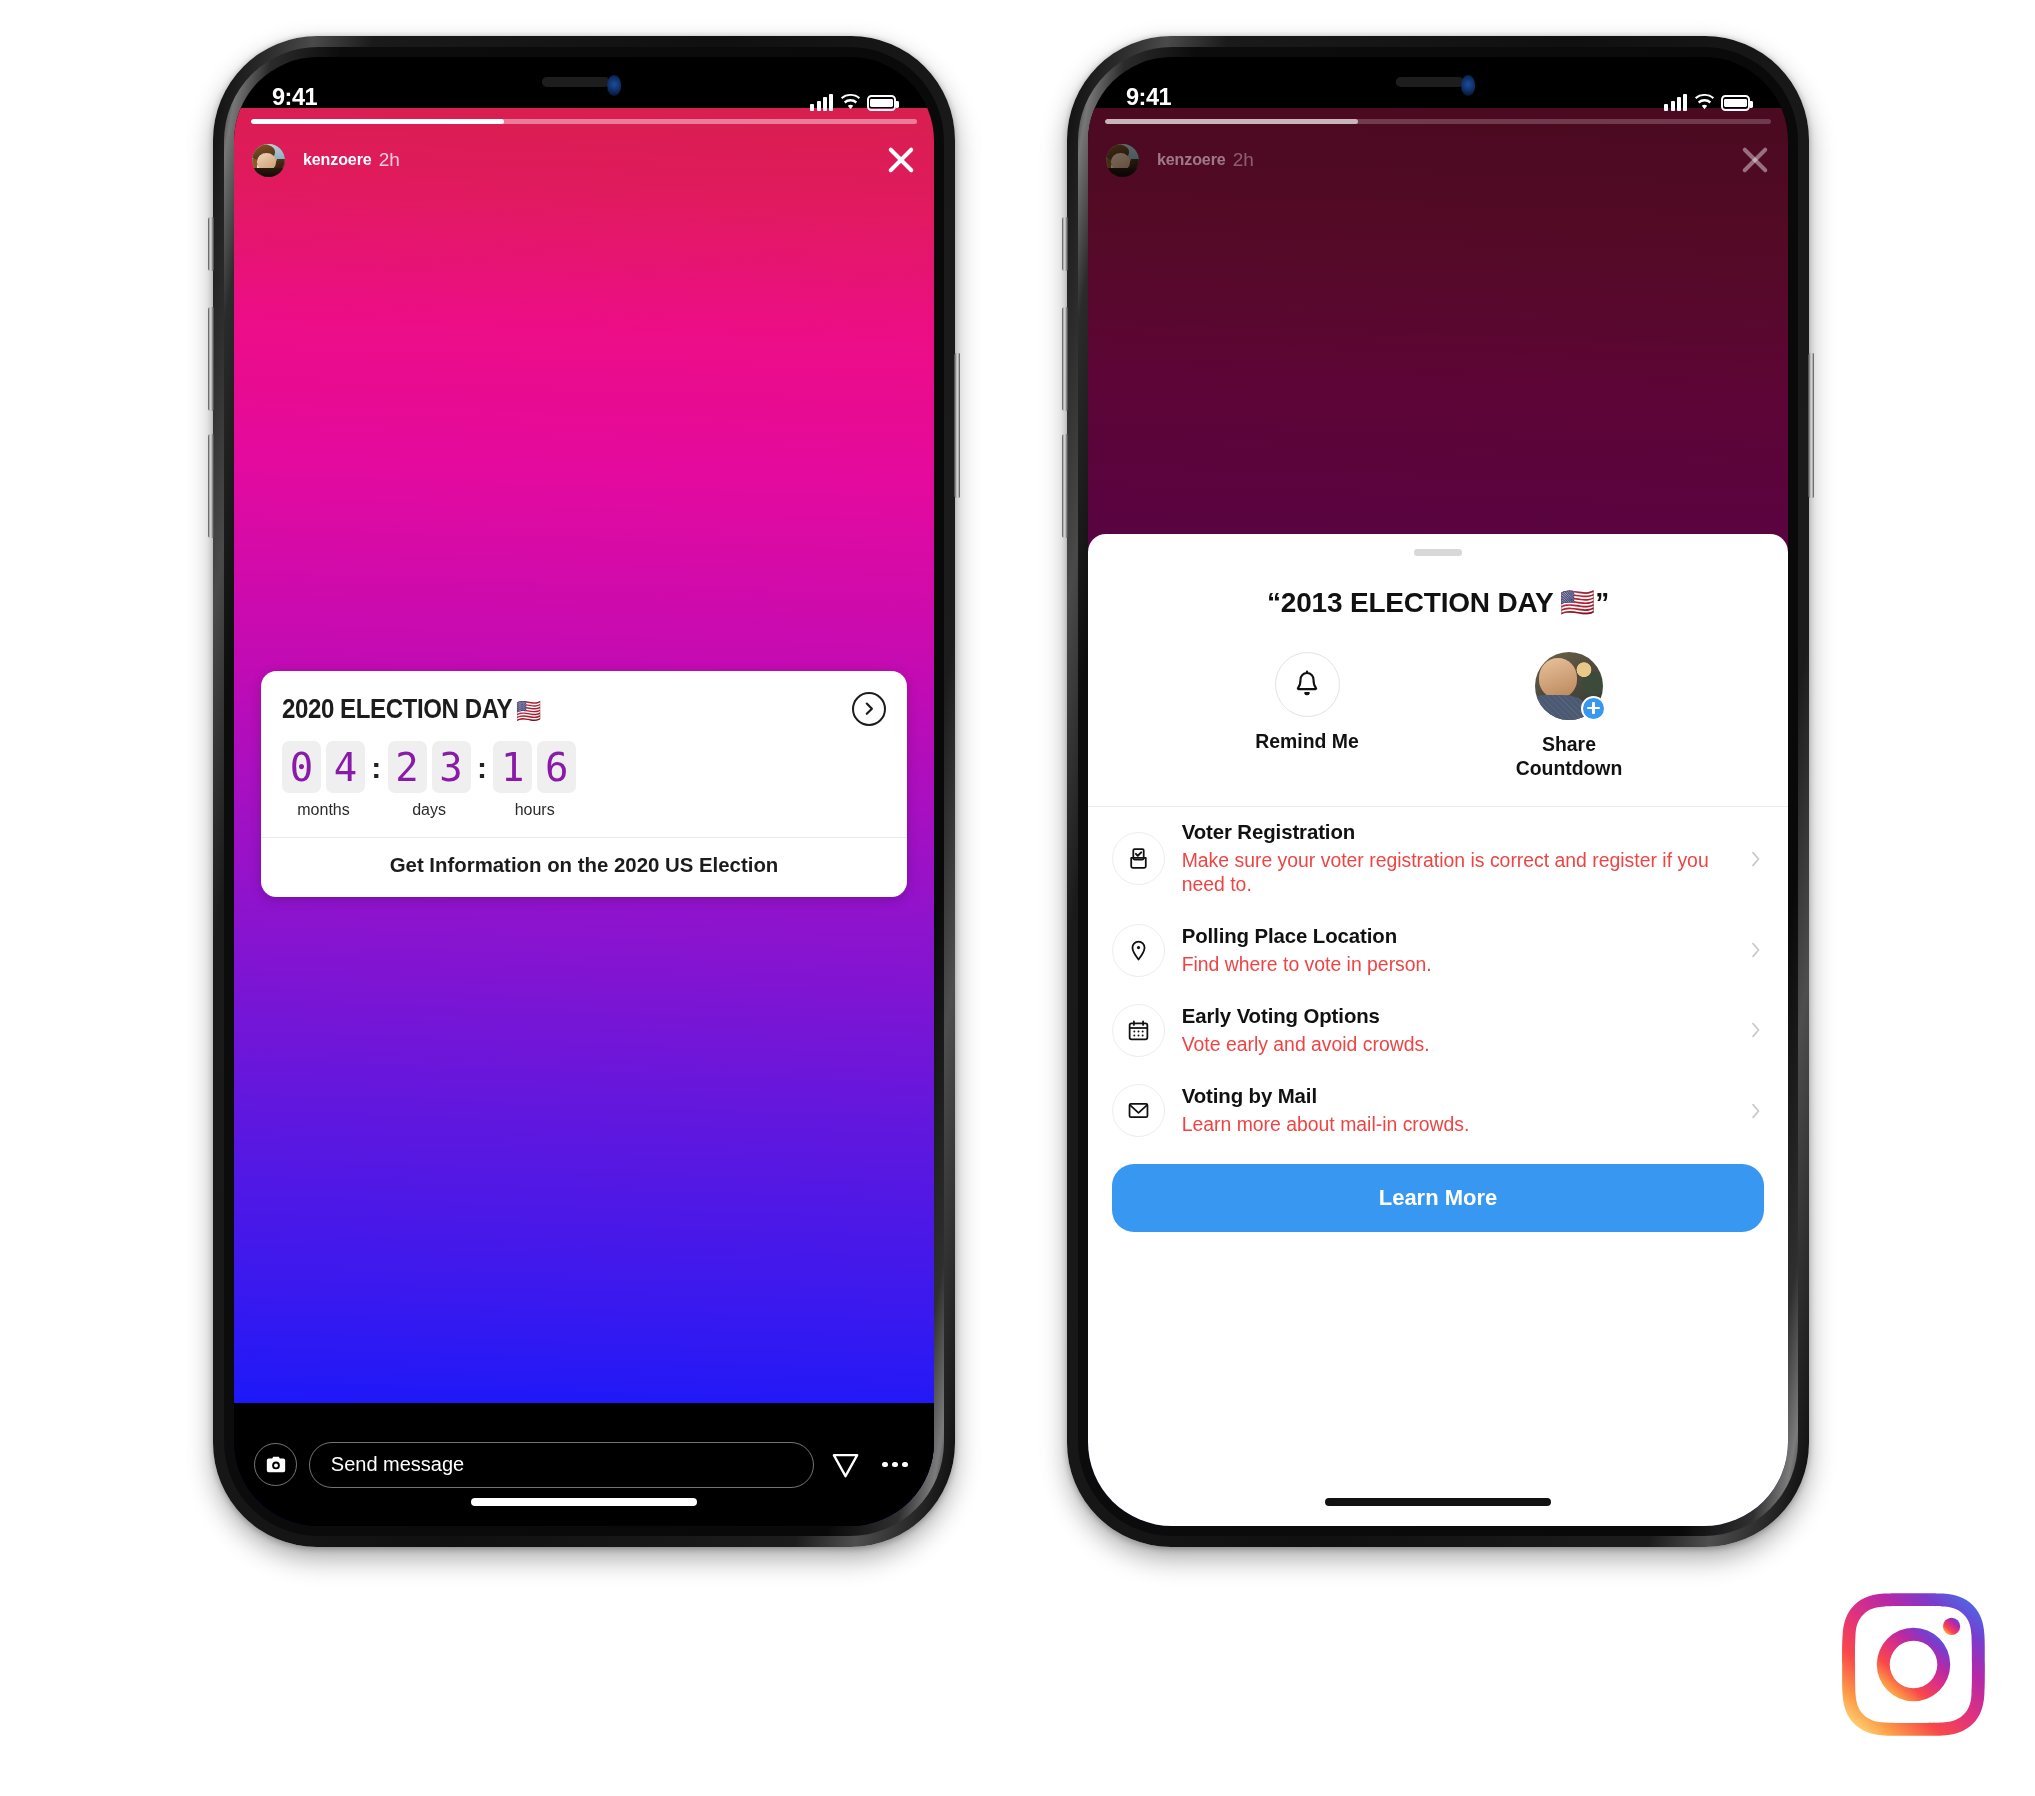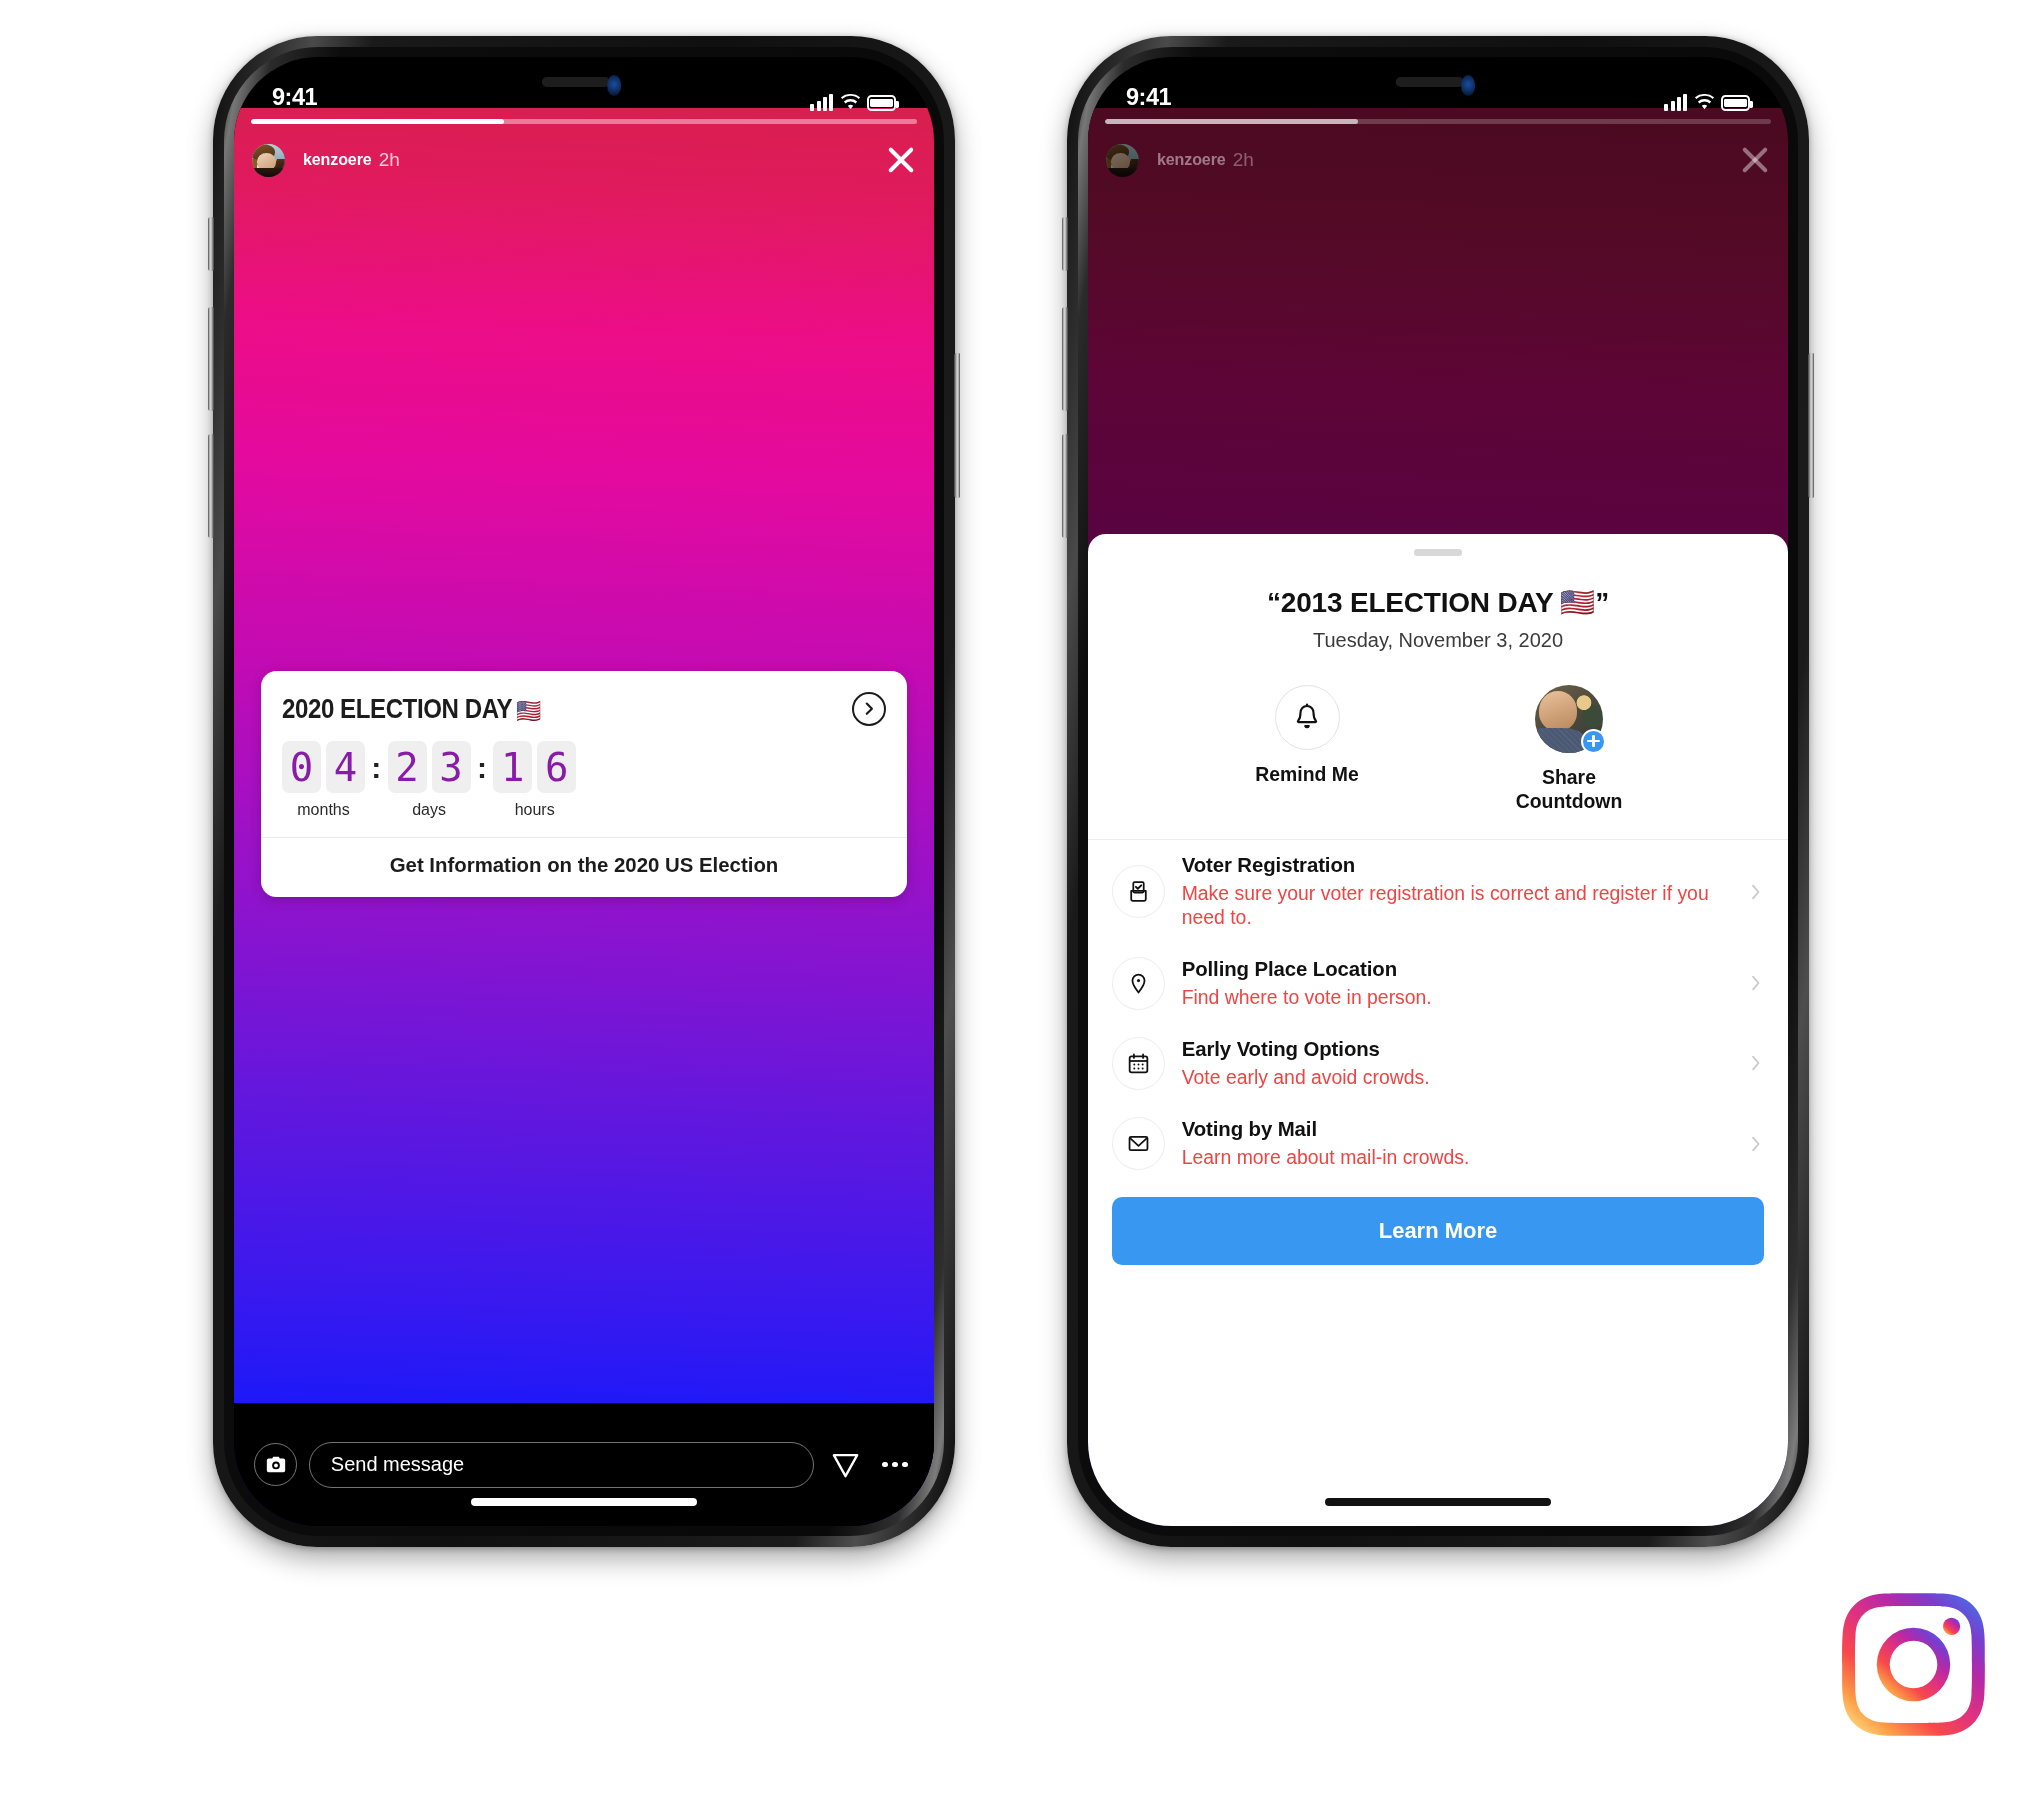--- a/index.html
+++ b/index.html
@@ -298,21 +298,21 @@
     display: flex; align-items: center; justify-content: center; flex: 0 0 auto;
   }
   .row-icon svg { width: 25px; height: 25px; }
   .row-text { flex: 1 1 auto; }
   .row-title { font-size: 20.4px; font-weight: 700; color: #111; letter-spacing: -0.1px; }
   .row-desc { font-size: 19.4px; color: #ef4444; margin-top: 4.1px; line-height: 1.26; }
   .row-chev { flex: 0 0 auto; width: 18px; display:flex; align-items:center; justify-content:center; }
   .row-chev svg { width: 13.6px; height: 22px; }
 
   .learn-btn {
-    margin: 13.6px 24.4px 0 24.4px; height: 68px; border-radius: 10px;
+    margin: 13.6px 24.4px 0 24.4px; height: 68px; border-radius: 22px;
     background: #3897f0; color: #fff; font-size: 22px; font-weight: 700;
     display: flex; align-items: center; justify-content: center; cursor: pointer;
   }
 
   
   .ig-logo { position: absolute; left: 1841px; top: 1592px; width: 145px; height: 145px; }
   .ig-logo svg { width: 145px; height: 145px; display: block; }
 </style>
 </head>
 <body>
@@ -465,21 +465,20 @@
             </div>
             <span class="uname dim">kenzoere</span>
             <span class="utime dim">2h</span>
             <div class="close-x dim"></div>
           </div>
         </div>
 
         <div class="sheet">
           <div class="grabber"></div>
           <div class="sheet-title">“2013 ELECTION DAY 🇺🇸”</div>
-          <div class="sheet-sub">Tuesday, November 3, 2020</div>
 
           <div class="actions">
             <div class="action">
               <div class="act-circle">
                 <svg viewBox="0 0 24 24" fill="none" stroke="#111" stroke-width="1.7" stroke-linecap="round" stroke-linejoin="round">
                   <path d="M12 3.2c-3.1 0-5.2 2.4-5.2 5.4 0 4.4-1.4 5.9-2 6.6-.3.3-.1.9.4.9h13.6c.5 0 .7-.6.4-.9-.6-.7-2-2.2-2-6.6 0-3-2.1-5.4-5.2-5.4z"></path>
                   <path d="M12 2v1.2"></path>
                   <path d="M10.6 19.2a1.5 1.5 0 002.8 0z" fill="#111"></path>
                 </svg>
               </div>

